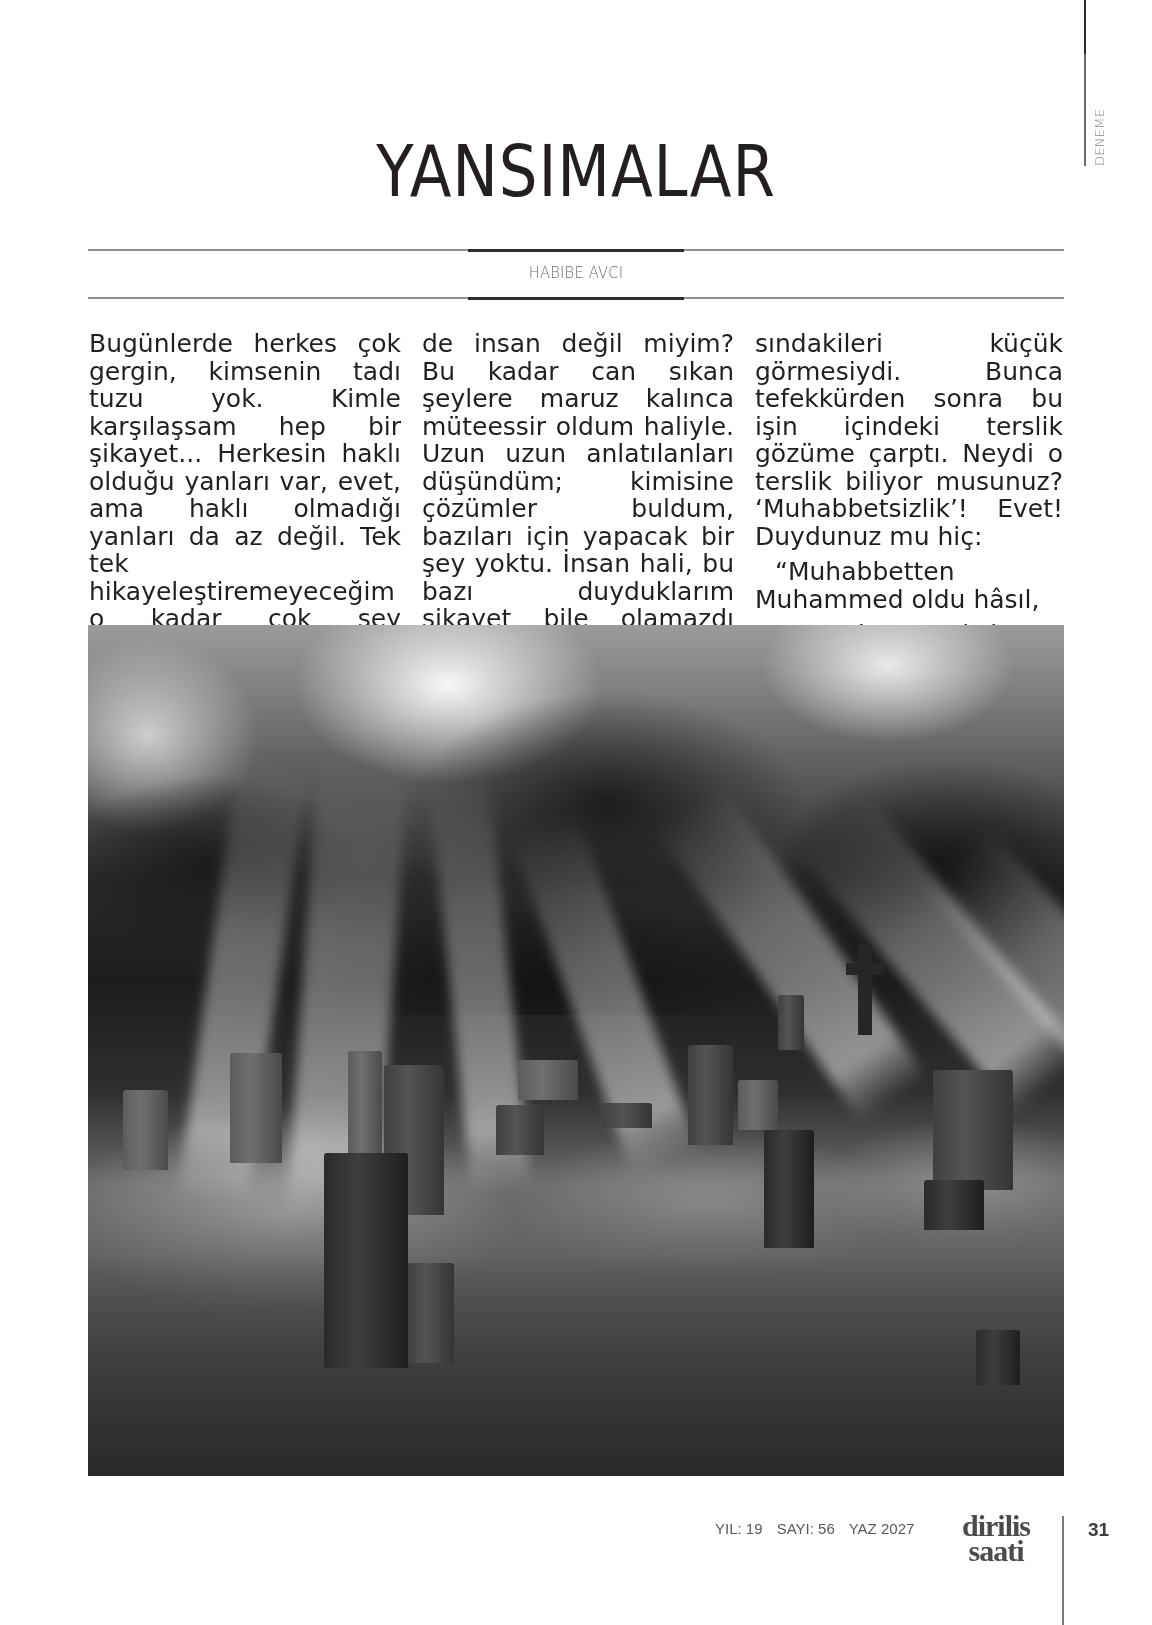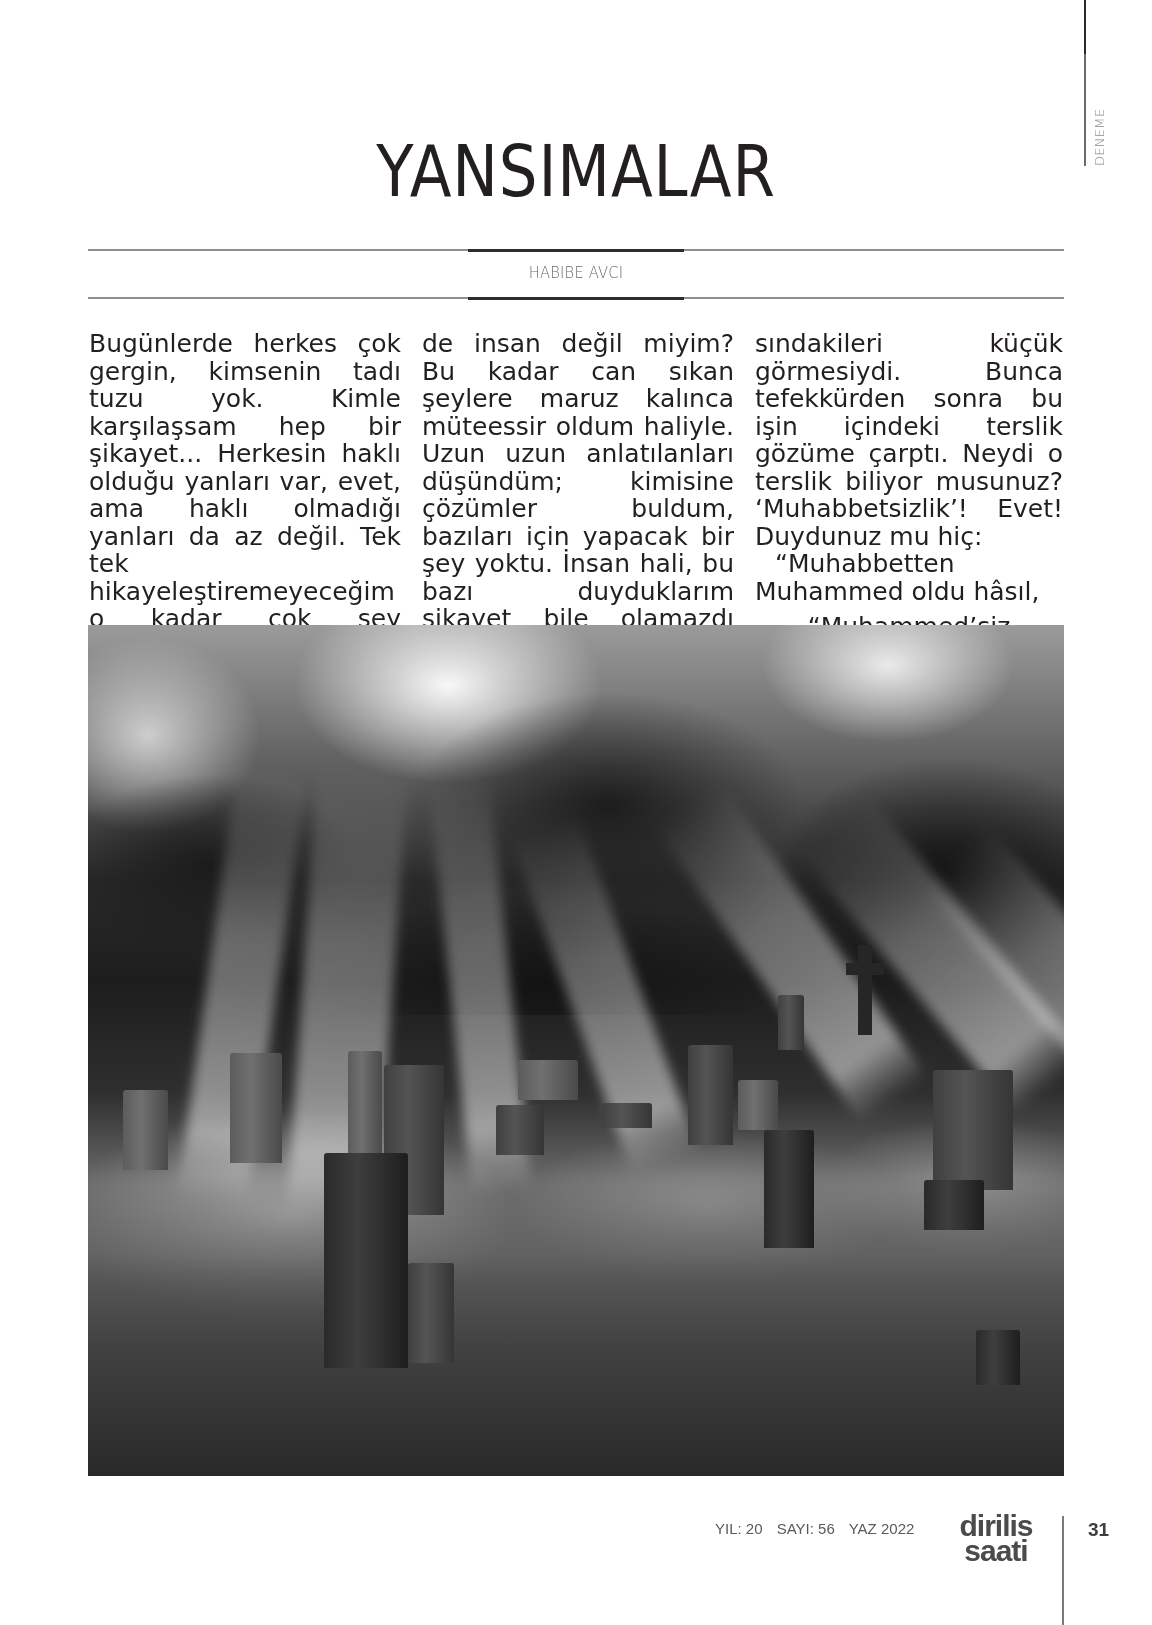--- a/index.html
+++ b/index.html
@@ -19,21 +19,21 @@
     .rule-top { top: 249px; }
     .rule-bottom { top: 297px; }
     .author { position: absolute; left: 0; top: 263px; width: 1152px; text-align: center; font-family: "DejaVu Sans", sans-serif; font-size: 16px; color: #6a6a6a; letter-spacing: 0.2px; font-weight: 300; transform: scaleX(0.92); transform-origin: 576px 0; }
 
     
     .col { position: absolute; top: 330px; width: 312px; font-family: "DejaVu Sans", sans-serif; font-size: 25px; line-height: 27.5px; color: #231f20; text-align: justify; }
     .col p { margin: 0; }
     .col-1 { left: 89px; }
     .col-2 { left: 422px; }
     .col-3 { left: 755px; width: 308px; }
-    .col-3 .verse { margin-top: 0; text-indent: 20px; }
+    .col-3 .verse { margin-top: 8px; text-indent: 20px; }
     .col-3 .verse2 { margin-top: 8px; }
 
     
     .photo { position: absolute; left: 88px; top: 625px; width: 976px; height: 851px; overflow: hidden; background: #3a3a3a; }
     .photo .sky { position: absolute; inset: 0; background:
         radial-gradient(ellipse 220px 140px at 360px 60px, rgba(255,255,255,0.95), rgba(255,255,255,0) 70%),
         radial-gradient(ellipse 180px 110px at 800px 40px, rgba(245,245,245,0.9), rgba(245,245,245,0) 70%),
         radial-gradient(ellipse 160px 140px at 60px 110px, rgba(230,230,230,0.8), rgba(230,230,230,0) 70%),
         linear-gradient(180deg, #9b9b9b 0%, #5a5a5a 18%, #2a2a2a 30%, #1d1d1d 42%, #2f2f2f 55%, #6d6d6d 66%, #7a7a7a 74%, #595959 84%, #3f3f3f 100%); }
     .photo .canopy { position: absolute; left: 0; top: 60px; width: 976px; height: 330px; background:
@@ -50,21 +50,21 @@
         linear-gradient(180deg, rgba(90,90,90,0) 0%, rgba(70,70,70,0.7) 40%, rgba(40,40,40,0.95) 100%);
         }
     .stone { position: absolute; background: linear-gradient(90deg, #2a2a2a, #3e3e3e 40%, #1e1e1e); border-top-left-radius: 3px; border-top-right-radius: 3px; }
     .stone.light { background: linear-gradient(90deg, #5c5c5c, #707070 40%, #4a4a4a); }
     .stone.mid { background: linear-gradient(90deg, #404040, #545454 40%, #353535); }
     .cross-v { position: absolute; background: #262626; }
 
     
     .issue { position: absolute; left: 715px; top: 1520px; font-family: "Liberation Sans", sans-serif; font-size: 15px; color: #5a5a5a; white-space: nowrap; }
     .issue span { margin-right: 10px; }
-    .logo { position: absolute; left: 953px; top: 1513px; width: 86px; text-align: center; font-family: Liberation Sans, sans-serif; font-weight: 700; color: #4b4b4b; letter-spacing: -1px; }
+    .logo { position: absolute; left: 953px; top: 1513px; width: 86px; text-align: center; font-family: Liberation Serif, serif; font-weight: 700; color: #4b4b4b; letter-spacing: -1px; }
     .logo .l1 { display: block; font-size: 30px; line-height: 26px; }
     .logo .l2 { display: block; font-size: 30px; line-height: 24px; }
     .footer-line { position: absolute; left: 1062px; top: 1516px; width: 2px; height: 109px; background: #7a7a7a; }
     .page-number { position: absolute; left: 1088px; top: 1519px; font-family: "Liberation Sans", sans-serif; font-size: 19px; font-weight: 700; color: #3d3d3d; }
   </style>
 </head>
 <body>
 
 <div class="side-line-top"></div>
 <div class="side-line"></div>
@@ -119,22 +119,22 @@
   <div class="stone" style="left:836px; top:555px; width:60px; height:50px;"></div>
   <div class="stone" style="left:236px; top:528px; width:84px; height:215px;"></div>
   <div class="stone mid" style="left:320px; top:638px; width:46px; height:100px;"></div>
   <div class="stone" style="left:888px; top:705px; width:44px; height:55px;"></div>
   <div class="cross-v" style="left:770px; top:320px; width:14px; height:90px;"></div>
   <div class="cross-v" style="left:758px; top:338px; width:38px; height:12px;"></div>
   <div class="stone mid" style="left:690px; top:370px; width:26px; height:55px;"></div>
 </div>
 
 <div class="issue">
-  <span>YIL: 20</span>
+  <span>YIL: 19</span>
   <span>SAYI: 56</span>
-  <span>YAZ 2022</span>
+  <span>YAZ 2027</span>
 </div>
 <div class="logo">
   <span class="l1">dirilis</span>
   <span class="l2">saati</span>
 </div>
 <div class="footer-line"></div>
 <div class="page-number">31</div>
 
 </body></html>

